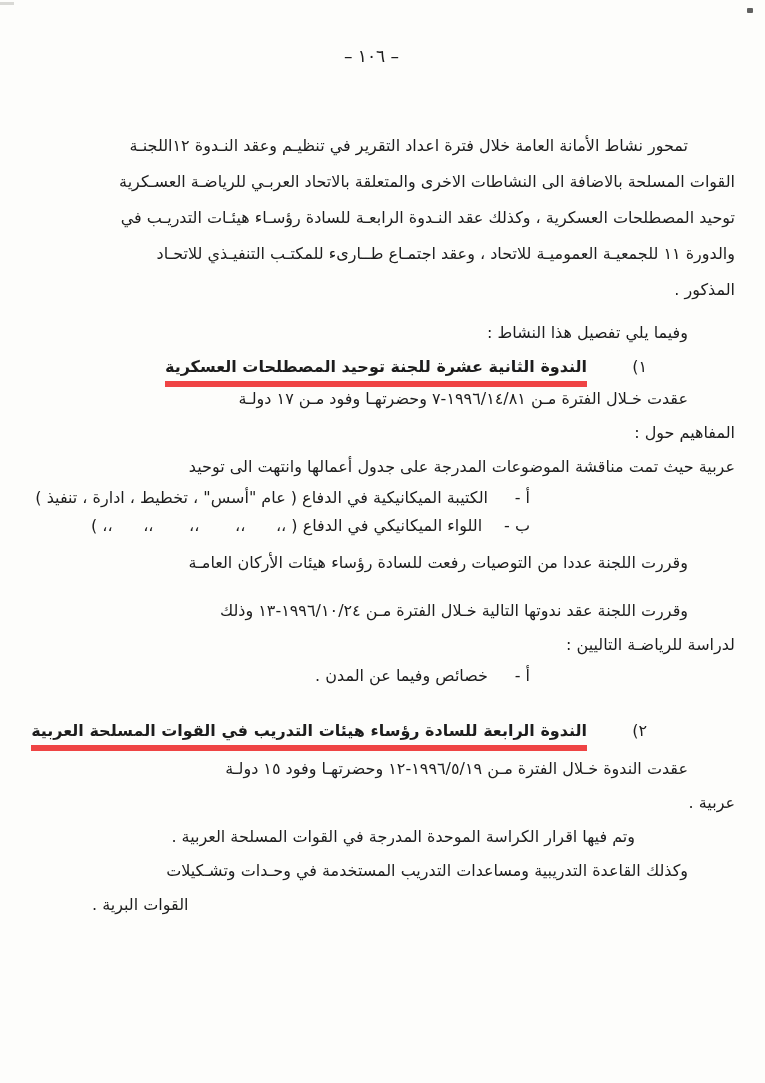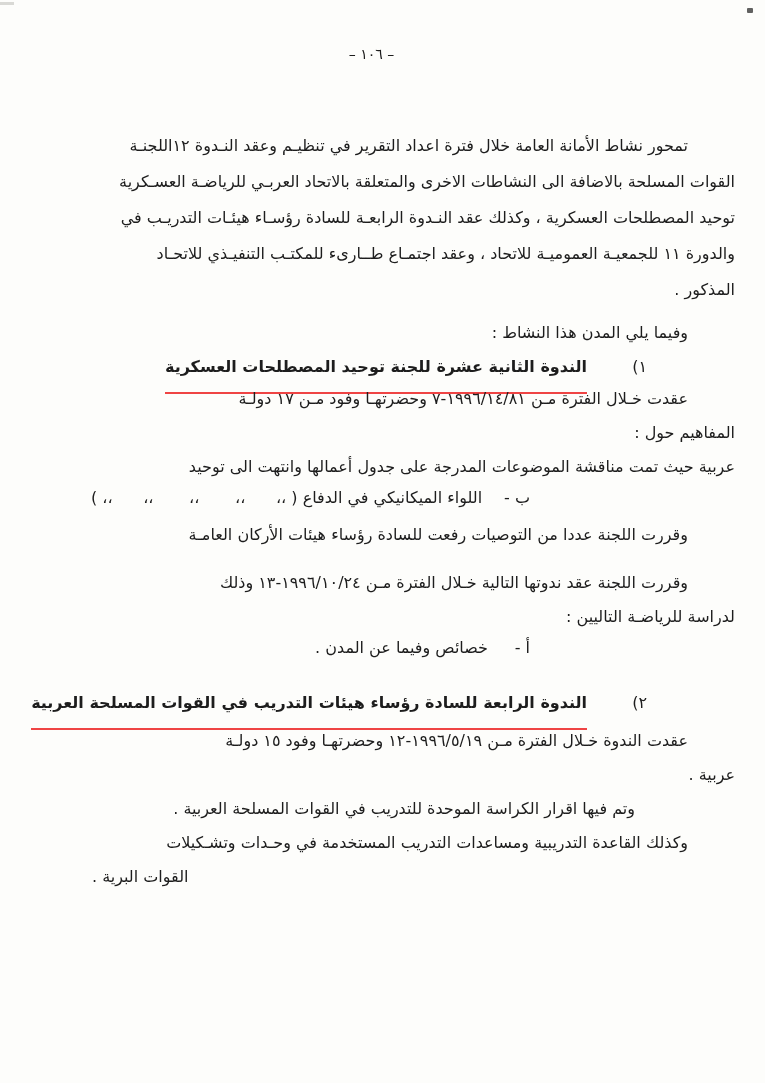--- a/index.html
+++ b/index.html
@@ -12,38 +12,38 @@
     color:#1d1d1d;
     box-shadow:0 0 6px rgba(0,0,0,.4);
   }
   
   .speck-tr{position:absolute;top:8px;right:12px;width:6px;height:5px;background:#3a3a3a;border-radius:1px;opacity:.8;}
   .speck-tl{position:absolute;top:2px;left:0;width:14px;height:3px;background:#c9c9c4;opacity:.7;}
 
   .pageno{
     position:absolute;top:46px;left:0;width:100%;
     text-align:center;padding-right:22px;box-sizing:border-box;
-    font-size:14px;letter-spacing:2px;direction:rtl;
+    font-size:17px;letter-spacing:2px;direction:rtl;
   }
 
   .content{
     position:absolute;top:128px;left:84px;width:651px;
     direction:rtl;text-align:right;
     font-size:16px;
   }
   .ln{line-height:36px;white-space:nowrap;}
   .lh34 .ln{line-height:34px;}
   .ind{padding-right:47px;}      
   .ind2{padding-right:100px;}    
   .ind3{padding-right:230px;}    
   .leftend{text-align:left;padding-left:8px;} 
 
   .heading{line-height:30px;padding-right:88px;margin-top:2px;white-space:nowrap;}
   .heading .num{display:inline-block;margin-left:40px;font-size:16px;}
-  .heading .title{font-weight:bold;border-bottom:2px solid #ef4444;padding-bottom:16px;}
+  .heading .title{font-weight:bold;border-bottom:6px solid #ef4444;padding-bottom:5px;}
 
   .li{line-height:28px;padding-right:205px;white-space:nowrap;}
   .li .marker{display:inline-block;min-width:20px;margin-left:22px;}
 
   .gap6{height:6px;}  .gap8{height:8px;}  .gap14{height:14px;}  .gap24{height:24px;}
 </style>
 </head>
 <body>
 
 <div class="page">
@@ -59,35 +59,38 @@
       <div class="ln ind">تمحور نشاط الأمانة العامة خلال فترة اعداد التقرير في تنظيـم وعقد النـدوة ١٢اللجنـة</div>
       <div class="ln">القوات المسلحة بالاضافة الى النشاطات الاخرى والمتعلقة بالاتحاد العربـي للرياضـة العسـكرية</div>
       <div class="ln">توحيد المصطلحات العسكرية ، وكذلك عقد النـدوة الرابعـة للسادة رؤسـاء هيئـات التدريـب في</div>
       <div class="ln">والدورة ١١ للجمعيـة العموميـة للاتحاد ، وعقد اجتمـاع طــارىء للمكتـب التنفيـذي للاتحـاد</div>
       <div class="ln">المذكور .</div>
     </div>
 
     <div class="gap8"></div>
 
     <div class="lh34">
-      <div class="ln ind">وفيما يلي المدن هذا النشاط :</div>
+      <div class="ln ind">وفيما يلي تفصيل هذا النشاط :</div>
     </div>
 
     <div class="heading">
       <span class="num">١)</span>
       <span class="title">الندوة الثانية عشرة للجنة توحيد المصطلحات العسكرية</span>
     </div>
 
     <div class="lh34">
       <div class="ln ind">عقدت خـلال الفترة مـن ⁦١٩٩٦/١٤/٨١-٧⁩ وحضرتهـا وفود مـن ١٧ دولـة</div>
       <div class="ln">المفاهيم حول :</div>
       <div class="ln">عربية حيث تمت مناقشة الموضوعات المدرجة على جدول أعمالها وانتهت الى توحيد</div>
     </div>
 
     <div>
+      <div class="li">
+        <span class="marker">أ -</span><span>الكتيبة الميكانيكية في الدفاع ( عام "أسس" ، تخطيط ، ادارة ، تنفيذ )</span>
+      </div>
       <div class="li">
         <span class="marker">ب -</span><span>اللواء الميكانيكي في الدفاع ( ،،&nbsp;&nbsp;&nbsp;&nbsp;&nbsp;&nbsp;،،&nbsp;&nbsp;&nbsp;&nbsp;&nbsp;&nbsp;&nbsp;،،&nbsp;&nbsp;&nbsp;&nbsp;&nbsp;&nbsp;&nbsp;،،&nbsp;&nbsp;&nbsp;&nbsp;&nbsp;&nbsp;،، )</span>
       </div>
     </div>
 
     <div class="gap6"></div>
 
     <div class="lh34">
       <div class="ln ind">وقررت اللجنة عددا من التوصيات رفعت للسادة رؤساء هيئات الأركان  العامـة</div>
     </div>
@@ -113,21 +116,21 @@
     </div>
 
     <div class="gap6"></div>
 
     <div class="lh34">
       <div class="ln ind">عقدت الندوة خـلال الفترة مـن ⁦١٩٩٦/٥/١٩-١٢⁩ وحضرتهـا وفود ١٥ دولـة</div>
       <div class="ln">عربية .</div>
     </div>
 
     <div class="lh34">
-      <div class="ln ind2">وتم فيها اقرار الكراسة الموحدة للتدريب في القوات المسلحة العربية .</div>
+      <div class="ln ind2">وتم فيها اقرار الكراسة الموحدة المدرجة في القوات المسلحة العربية .</div>
     </div>
 
     <div class="lh34">
       <div class="ln ind">وكذلك القاعدة التدريبية ومساعدات التدريب المستخدمة في وحـدات وتشـكيلات</div>
       <div class="ln leftend">القوات البرية .</div>
     </div>
 
   </div>
 </div>
 

